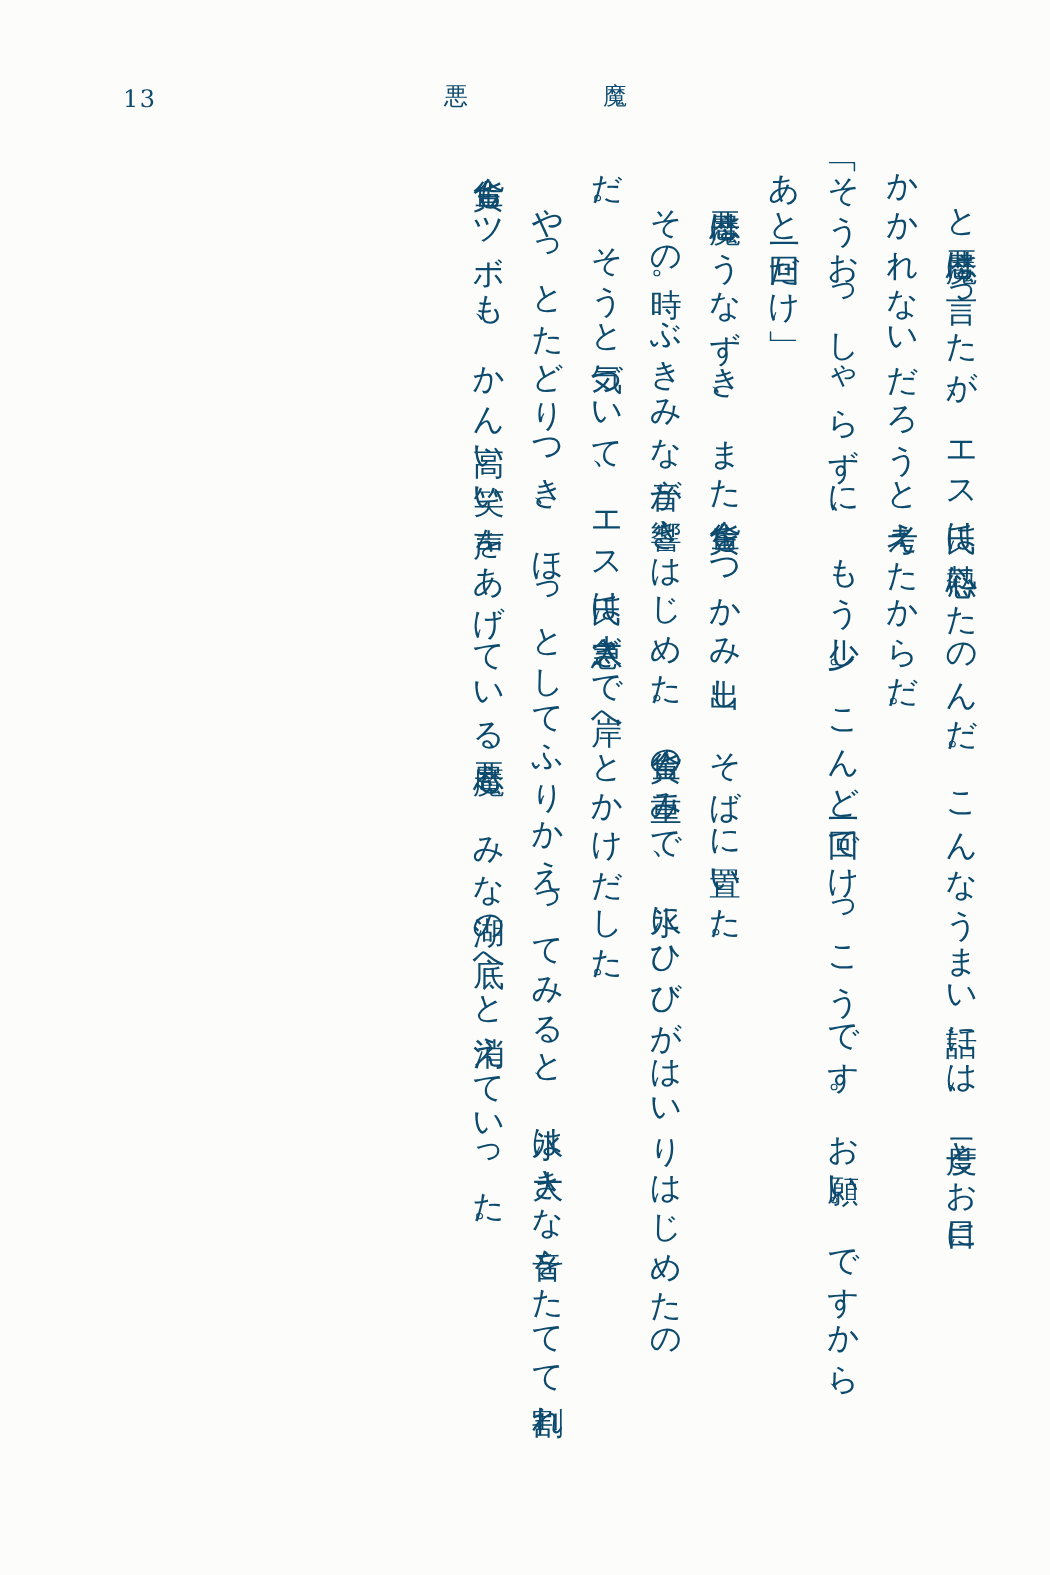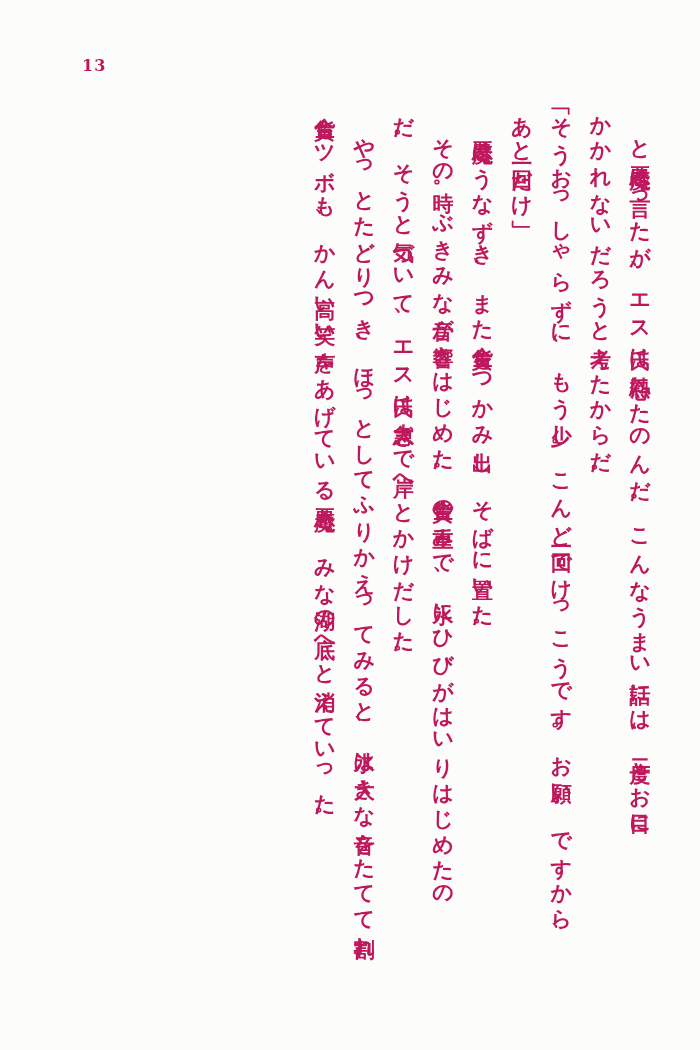--- a/index.html
+++ b/index.html
@@ -8,23 +8,22 @@
     width: 700px;
     height: 1050px;
     background: #fcfcfa;
     font-family: "DejaVu Serif", "Liberation Serif", serif;
   }
   .page {
     position: relative;
     width: 700px;
     height: 1050px;
     background: #fcfcfa;
-    color: #be185d;
+    color: #0c4a6e;
     overflow: hidden;
-    font-weight: bold;
   }
   .page-number {
     position: absolute;
     left: 82px;
     top: 56px;
     font-size: 16px;
     letter-spacing: 1px;
   }
   .running-title {
     position: absolute;
@@ -52,20 +51,21 @@
   }
   .text-line.indent {
     padding-top: 22.7px; 
   }
 </style>
 </head>
 <body>
 
 <div class="page">
   <div class="page-number">13</div>
+  <div class="running-title">悪魔</div>
   <div class="text-block">
       <p class="text-line indent">と悪魔は言ったが、エス氏は熱心にたのんだ。こんなうまい話には、二度とお目に</p>
       <p class="text-line">かかれないだろうと考えたからだ。</p>
       <p class="text-line">「そうおっしゃらずに、もう少し。こんど一回でけっこうです。お願い。ですから、</p>
       <p class="text-line">あと一回だけ」</p>
       <p class="text-line indent">悪魔はうなずき、また金貨をつかみ出し、そばに置いた。</p>
       <p class="text-line indent">その時。ぶきみな音が響きはじめた。金貨の重みで、氷にひびがはいりはじめたの</p>
       <p class="text-line">だ。そうと気づいて、エス氏は大急ぎで岸へとかけだした。</p>
       <p class="text-line indent">やっとたどりつき、ほっとしてふりかえってみると、氷は大きな音をたてて割れ、</p>
       <p class="text-line">金貨もツボも、かん高い笑い声をあげている悪魔も、みな湖の底へと消えていった。</p>

